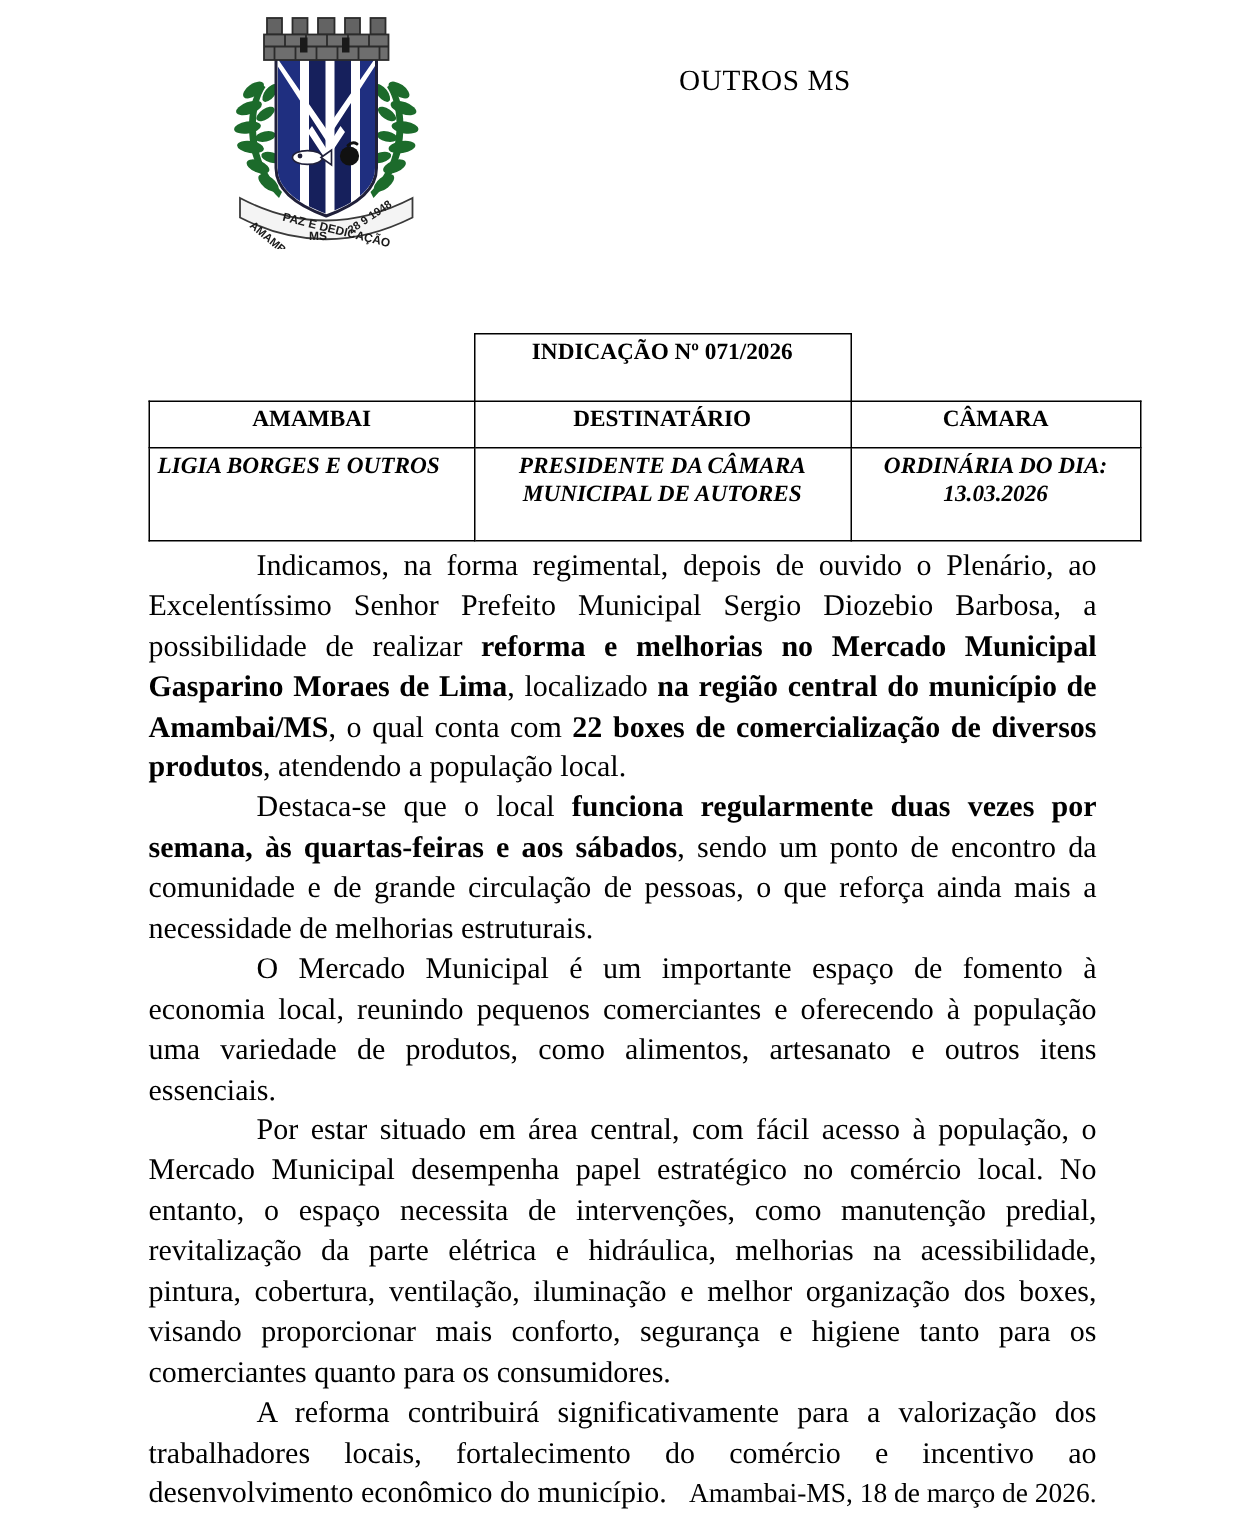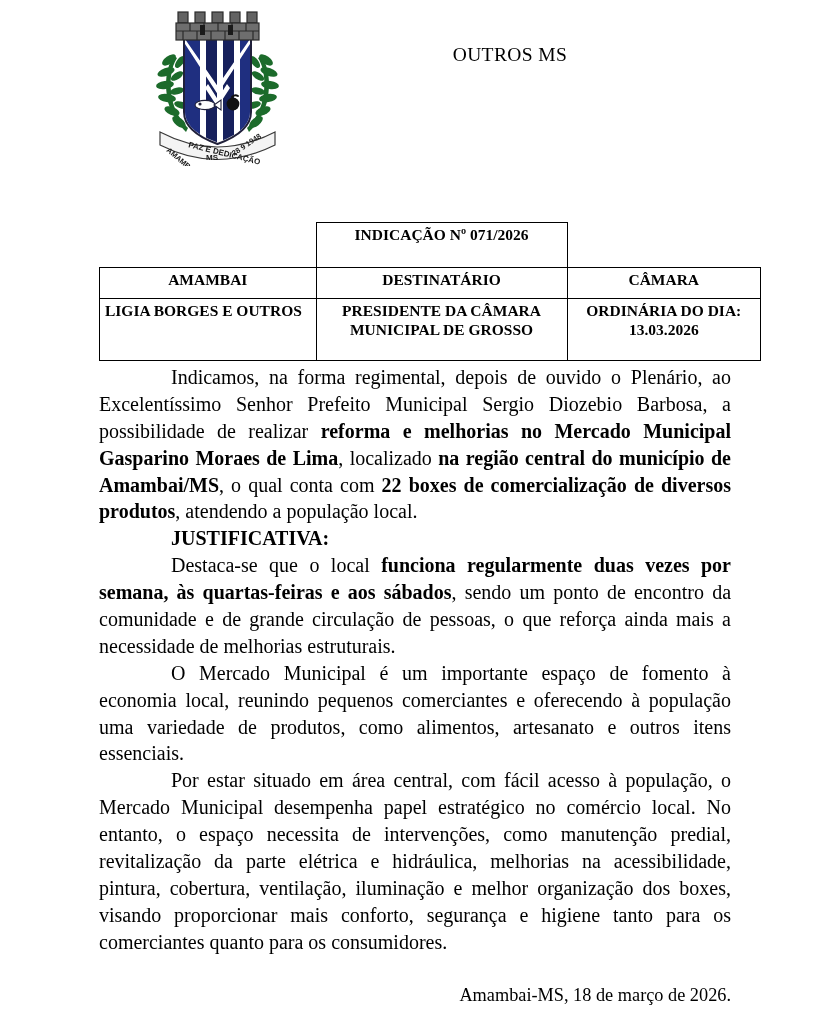--- a/index.html
+++ b/index.html
@@ -74,21 +74,21 @@
   .doc-table td.blank {
     border: none;
   }
   .c-autores { width: 206px; }
   .c-dest    { width: 240px; }
   .c-sessao  { width: 183px; }
   .ctr { text-align: center; }
   .lft { text-align: left; }
   .row-title td { height: 38px; }
   .row-head td  { height: 24px; }
-  .row-body td  { height: 55px; }
+  .row-body td  { height: 55px; font-style: italic; }
 
   
   .body-text {
     position: absolute;
     left: 99px;
     top: 364px;
     width: 632px;
     font-size: 20px;
     line-height: 1.345;
     text-align: justify;
@@ -220,35 +220,35 @@
         <td class="c-dest ctr">INDICAÇÃO Nº 071/2026</td>
         <td class="c-sessao blank"></td>
       </tr>
       <tr class="row-head">
         <td class="c-autores ctr">AMAMBAI</td>
         <td class="c-dest ctr">DESTINATÁRIO</td>
         <td class="c-sessao ctr">CÂMARA</td>
       </tr>
       <tr class="row-body">
         <td class="c-autores lft">LIGIA BORGES E OUTROS</td>
-        <td class="c-dest ctr">PRESIDENTE DA CÂMARA MUNICIPAL DE GROSSO</td>
+        <td class="c-dest ctr">PRESIDENTE DA CÂMARA MUNICIPAL DE AUTORES</td>
         <td class="c-sessao ctr">ORDINÁRIA DO DIA: 13.03.2026</td>
       </tr>
     </tbody>
   </table>
 
   <div class="body-text">
 
     <p><span>Indicamos, na forma regimental, depois de ouvido o Plenário, ao Excelentíssimo Senhor Prefeito Municipal Sergio Diozebio Barbosa, a possibilidade de realizar </span><b>reforma e melhorias no Mercado Municipal Gasparino Moraes de Lima</b><span>, localizado </span><b>na região central do município de Amambai/MS</b><span>, o qual conta com </span><b>22 boxes de comercialização de diversos produtos</b><span>, atendendo a população local.</span></p>
 
-    <p class="head-just">JUSTIFICATIVA:</p>
 
     <p><span>Destaca-se que o local </span><b>funciona regularmente duas vezes por semana, às quartas-feiras e aos sábados</b><span>, sendo um ponto de encontro da comunidade e de grande circulação de pessoas, o que reforça ainda mais a necessidade de melhorias estruturais.</span></p>
 
     <p>O Mercado Municipal é um importante espaço de fomento à economia local, reunindo pequenos comerciantes e oferecendo à população uma variedade de produtos, como alimentos, artesanato e outros itens essenciais.</p>
 
     <p>Por estar situado em área central, com fácil acesso à população, o Mercado Municipal desempenha papel estratégico no comércio local. No entanto, o espaço necessita de intervenções, como manutenção predial, revitalização da parte elétrica e hidráulica, melhorias na acessibilidade, pintura, cobertura, ventilação, iluminação e melhor organização dos boxes, visando proporcionar mais conforto, segurança e higiene tanto para os comerciantes quanto para os consumidores.</p>
 
+    <p>A reforma contribuirá significativamente para a valorização dos trabalhadores locais, fortalecimento do comércio e incentivo ao desenvolvimento econômico do município.</p>
   </div>
 
   <div class="signoff">Amambai-MS, 18 de março de 2026.</div>
 
 </div>
 
 </body></html>

